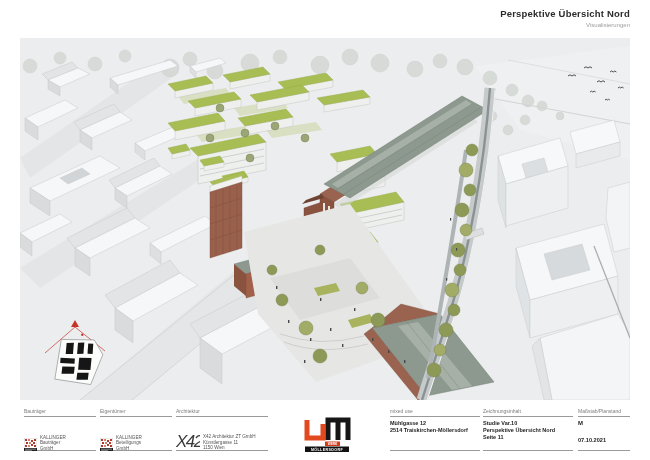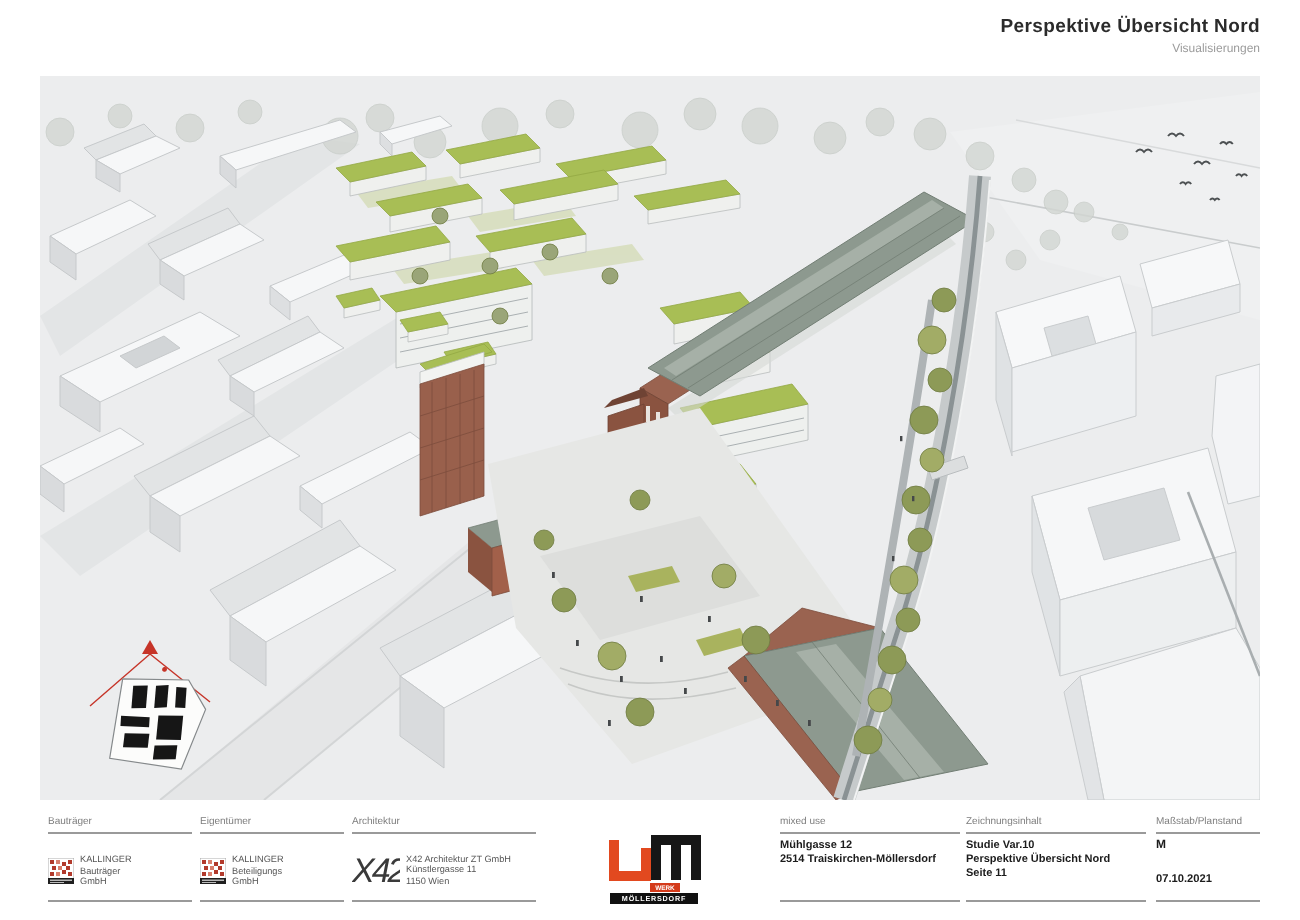--- a/index.html
+++ b/index.html
@@ -14,21 +14,21 @@
 
   
   .viewport{position:absolute;left:20px;top:38px;width:610px;height:362px;overflow:hidden;}
   .viewport svg{display:block;}
 
   
   .tb-col{position:absolute;top:408px;box-sizing:border-box;}
   .tb-label{font-size:5px;color:#7d7d7d;height:7px;border-bottom:.6px solid #9a9a9a;padding-bottom:1px;}
   .tb-body{padding-top:2.5px;height:31.5px;}
   .tb-col{border-bottom:.6px solid #9a9a9a;height:43px;}
-  .firm{display:flex;gap:3px;align-items:center;}
+  .firm{display:flex;gap:3px;align-items:flex-end;}
   .firm-text div{font-size:4.6px;line-height:5.5px;color:#555;}
   .addr div{font-size:4.6px;line-height:5.6px;color:#555;}
   .boldlines div{font-size:5.5px;line-height:7px;font-weight:bold;color:#1c1c1c;white-space:nowrap;}
   .scale-m{font-size:6px;font-weight:bold;color:#1c1c1c;}
   .scale-date{font-size:5.6px;font-weight:bold;color:#1c1c1c;margin-top:11px;}
   .brand{position:absolute;left:303px;top:412px;width:50px;height:42px;}
 </style>
 </head>
 <body>
 

